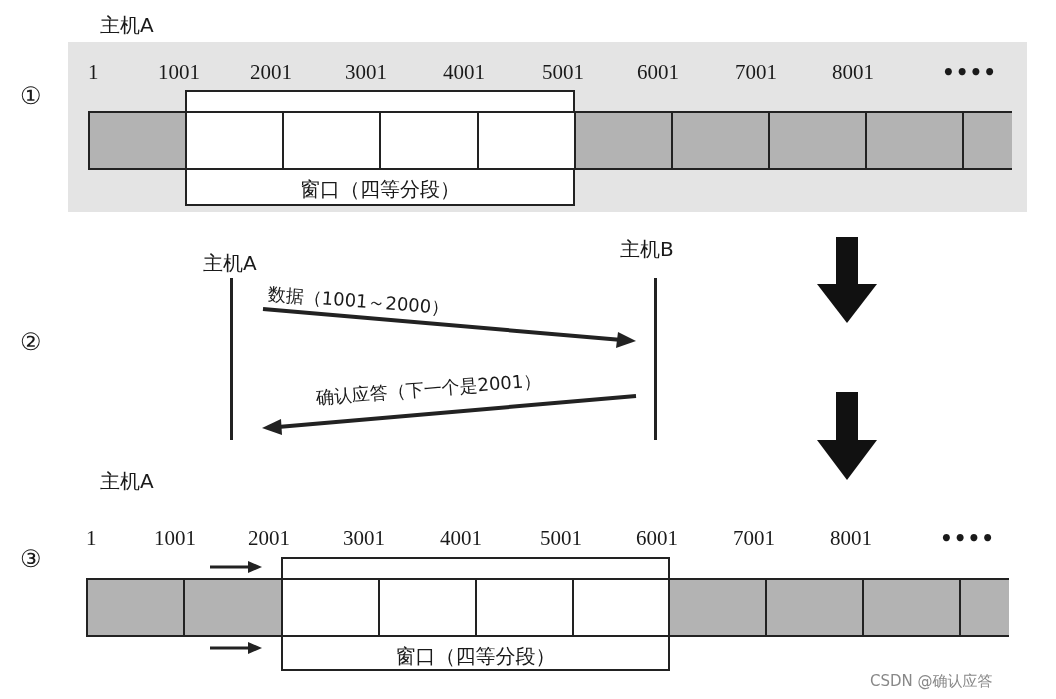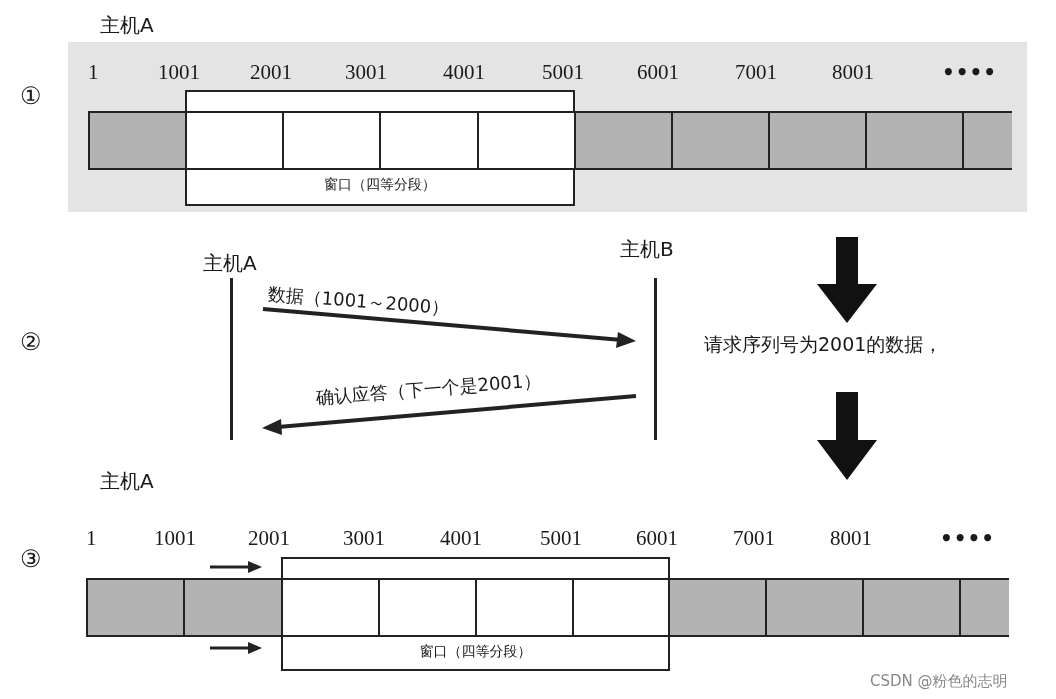--- a/index.html
+++ b/index.html
@@ -7,21 +7,21 @@
        font-family:"DejaVu Serif","Liberation Serif",serif;color:#1a1a1a;}
   .abs{position:absolute;}
   .panel-bg{position:absolute;background:#e4e4e4;}
   .num{position:absolute;font-size:21px;font-family:"Liberation Serif","DejaVu Serif",serif;white-space:nowrap;}
   .host{position:absolute;font-size:20px;white-space:nowrap;font-family:"DejaVu Sans","Liberation Sans",sans-serif;}
   .step{position:absolute;font-size:24px;font-family:"DejaVu Serif",serif;}
   .cell{position:absolute;box-sizing:border-box;border:2px solid #222;}
   .cell.sent{background:#b3b3b3;}
   .cell.win{background:#ffffff;}
   .winbox{position:absolute;box-sizing:border-box;border:2px solid #222;background:#fff;}
-  .winlabel{position:absolute;left:0;right:0;text-align:center;font-size:14px;font-family:"DejaVu Sans","Liberation Sans",sans-serif;}
+  .winlabel{position:absolute;left:0;right:0;text-align:center;font-size:20px;font-family:"DejaVu Sans","Liberation Sans",sans-serif;}
   .dots{position:absolute;font-size:20px;letter-spacing:1px;font-weight:bold;}
   .vline{position:absolute;width:3px;background:#222;}
   .note{position:absolute;font-size:19px;line-height:27px;font-family:"DejaVu Sans","Liberation Sans",sans-serif;}
   .watermark{position:absolute;font-size:15px;color:#888;font-family:"DejaVu Sans","Liberation Sans",sans-serif;}
   .msg{position:absolute;font-size:18px;font-family:"DejaVu Sans","Liberation Sans",sans-serif;white-space:nowrap;transform-origin:left center;}
 </style>
 </head>
 <body>
 
 <div class="host" style="left:100px;top:12px;">主机A</div>
@@ -88,21 +88,20 @@
   <g>
     <line x1="210" y1="648" x2="250" y2="648" stroke="#222" stroke-width="3"></line>
     <polygon points="262,648 248,642 248,654" fill="#222"></polygon>
   </g>
 </svg>
 
 <div class="msg" style="left:268px;top:282px;transform:rotate(4.5deg);">数据（1001～2000）</div>
 <div class="msg" style="left:316px;top:386px;transform:rotate(-4.5deg);">确认应答（下一个是2001）</div>
 
 <div class="note" style="left:704px;top:331px;">
-  <div>请求序列号为2001的数据，</div>
 </div>
 
 <div class="host" style="left:100px;top:468px;">主机A</div>
 <div class="step" style="left:20px;top:545px;">③</div>
 <div class="panel-bg" style="left:66px;top:508px;width:961px;height:172px;z-index:-1;"></div>
 
 <div>
   <div class="num" style="left:86px;top:526px;">1</div>
   <div class="num" style="left:154px;top:526px;">1001</div>
   <div class="num" style="left:248px;top:526px;">2001</div>
@@ -124,13 +123,13 @@
   <div class="cell win" style="left:281px;top:578px;width:99px;height:59px;"></div>
   <div class="cell win" style="left:378px;top:578px;width:99px;height:59px;"></div>
   <div class="cell win" style="left:475px;top:578px;width:99px;height:59px;"></div>
   <div class="cell win" style="left:572px;top:578px;width:98px;height:59px;"></div>
   <div class="cell sent" style="left:668px;top:578px;width:99px;height:59px;"></div>
   <div class="cell sent" style="left:765px;top:578px;width:99px;height:59px;"></div>
   <div class="cell sent" style="left:862px;top:578px;width:99px;height:59px;"></div>
   <div class="cell sent" style="left:959px;top:578px;width:50px;height:59px;border-right:none;"></div>
 </div>
 
-<div class="watermark" style="left:870px;top:672px;">CSDN @粉色的志明</div>
+<div class="watermark" style="left:870px;top:672px;">CSDN @确认应答</div>
 
 </body></html>

